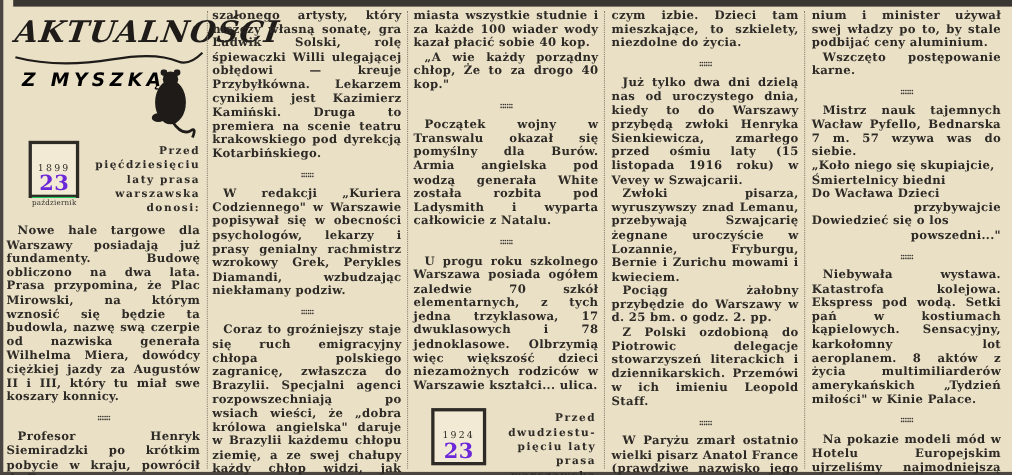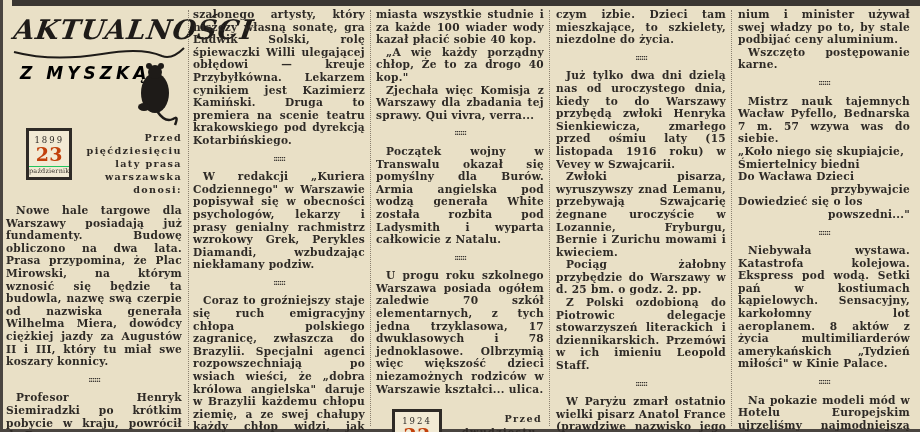--- a/index.html
+++ b/index.html
@@ -31,22 +31,22 @@
   .mh-swirl { position: absolute; left: 2px; top: 36px; width: 175px; height: 20px; }
   .mh-sub {
     font-family: "DejaVu Sans", sans-serif; font-size: 17px; font-style: italic; font-weight: bold;
     letter-spacing: 4px; position: absolute; left: 10px; top: 55px; color: #000000;
   }
   .mouse { position: absolute; left: 125px; top: 55px; width: 45px; height: 65px; }
   .datebox {
     width: 44px; height: 46px; border: 3px solid #2e2a26; background: #f2ead4;
     text-align: center; position: relative; display: inline-block;
   }
-  .datebox .yr { font-size: 8.5px; letter-spacing: 2px; margin-top: 4px; line-height: 10px; font-weight: normal; }
-  .datebox .dy { font-size: 19px; color: #c2410c; line-height: 19px; font-weight: bold; }
+  .datebox .yr { font-size: 8.5px; letter-spacing: 2px; margin-top: 17px; line-height: 10px; font-weight: normal; }
+  .datebox .dy { font-size: 19px; color: #6d28d9; line-height: 19px; font-weight: bold; }
   .datebox .mo { font-size: 6.5px; line-height: 8px; font-weight: normal; letter-spacing: 0.2px; border-top: 1px solid #22c55e; margin-top: 2px;}
   .datehead { display: flex; align-items: flex-start; gap: 10px; margin: 6px 0 8px 16px; }
   .datehead .cap { font-size: 9.6px; line-height: 13px; letter-spacing: 1.4px; text-align: right; margin-top: 3px; }
   .poem { text-indent: 0; }
   .poem .r { text-align: right; }
 </style>
 </head>
 <body>
 
 <div class="topbar"></div>
@@ -93,21 +93,20 @@
   <div class="sep">::::::</div>
   <p>Coraz to groźniejszy staje się ruch emigracyjny chłopa polskiego zagranicę, zwłaszcza do Brazylii. Specjalni agenci rozpowszechniają po wsiach wieści, że „dobra królowa angielska" daruje w Brazylii każdemu chłopu ziemię, a ze swej chałupy każdy chłop widzi, jak Ojciec Święty w Rzymie odprawia Mszę Św. „bo tak to blisko".</p>
 
 </div>
 
 <div class="vsep" style="left:370px;"></div>
 
 <div class="col" style="left:376px; width:168px;">
   <p class="noind">miasta wszystkie studnie i za każde 100 wiader wody kazał płacić sobie 40 kop.</p>
   <p>„A wie każdy porządny chłop, Że to za drogo 40 kop."</p>
-  <p>Zjechała więc Komisja z Warszawy dla zbadania tej sprawy. Qui vivra, verra...</p>
   <div class="sep">::::::</div>
   <p>Początek wojny w Transwalu okazał się pomyślny dla Burów. Armia angielska pod wodzą generała White została rozbita pod Ladysmith i wyparta całkowicie z Natalu.</p>
   <div class="sep">::::::</div>
   <p>U progu roku szkolnego Warszawa posiada ogółem zaledwie 70 szkół elementarnych, z tych jedna trzyklasowa, 17 dwuklasowych i 78 jednoklasowe. Olbrzymią więc większość dzieci niezamożnych rodziców w Warszawie kształci... ulica.</p>
   <div class="datehead" style="margin-top:14px;">
     <div class="datebox">
       <div class="yr">1924</div>
       <div class="dy">23</div>
 
     </div>

